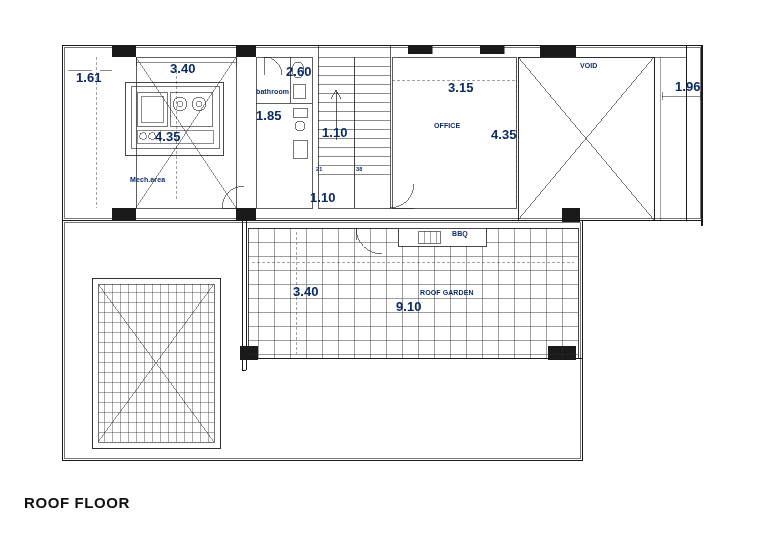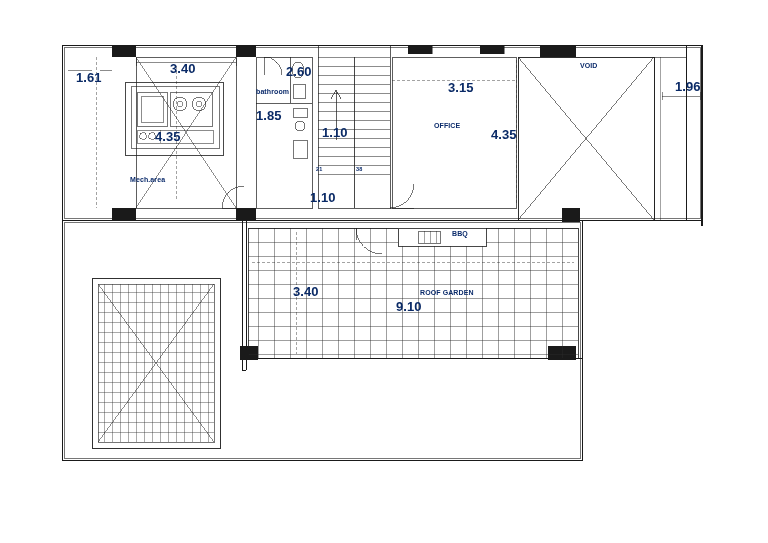--- a/index.html
+++ b/index.html
@@ -299,14 +299,15 @@
   <div class="lbl tiny" style="left:316px; top:166px;">21</div>
   <div class="lbl tiny" style="left:356px; top:166px;">38</div>
 
   <div class="lbl room" style="left:130px; top:176px;">Mech.area</div>
   <div class="lbl room" style="left:256px; top:88px;">bathroom</div>
   <div class="lbl room" style="left:434px; top:122px;">OFFICE</div>
   <div class="lbl room" style="left:580px; top:62px;">VOID</div>
   <div class="lbl room" style="left:452px; top:230px;">BBQ</div>
   <div class="lbl room" style="left:420px; top:289px;">ROOF GARDEN</div>
 
+  <div class="title">ROOF FLOOR</div>
 
 </div>
 
 </body></html>

